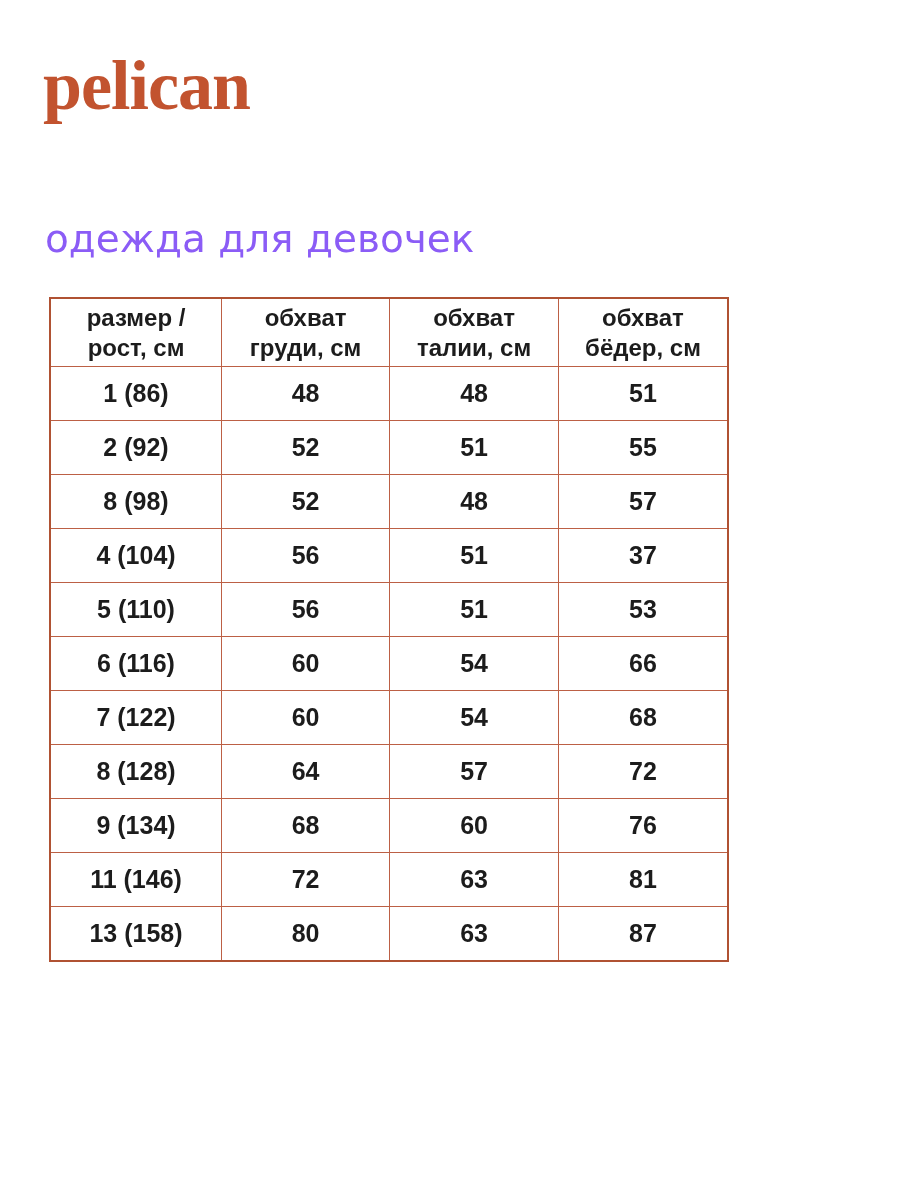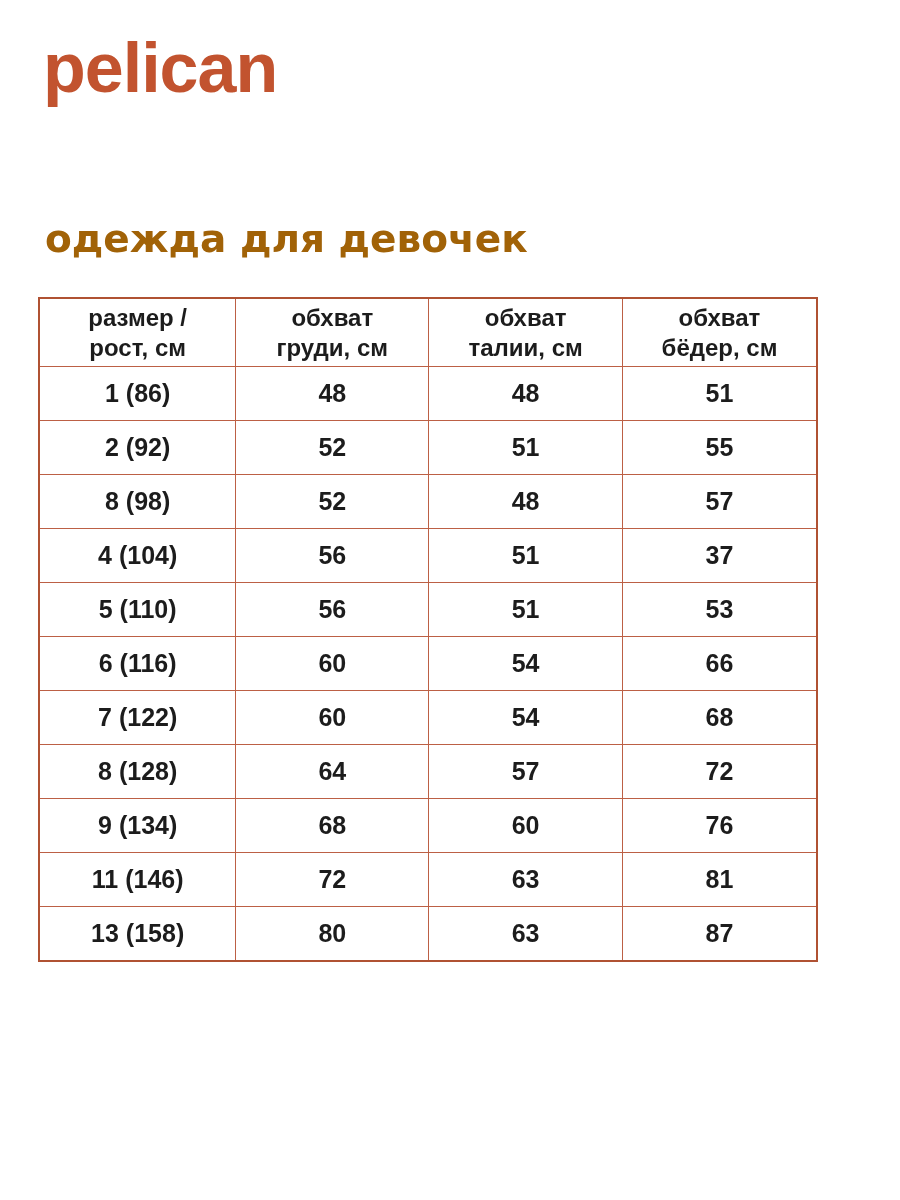--- a/index.html
+++ b/index.html
@@ -15,44 +15,44 @@
     -webkit-font-smoothing: antialiased;
   }
   .page {
     position: absolute;
     inset: 0;
     overflow: hidden;
   }
   .logo {
     position: absolute;
     left: 43px;
-    top: 30px;
+    top: 47px;
     font-size: 70px;
     font-weight: 800;
     letter-spacing: -1px;
     color: #c2532f;
     line-height: 1.1;
-    font-family: Liberation Sans, sans-serif;
+    font-family: Liberation Serif, serif;
   }
   .heading {
     position: absolute;
     left: 45px;
     top: 218px;
     font-size: 39px;
-    font-weight: 700;
-    color: #a16207;
+    font-weight: 400;
+    color: #8b5cf6;
     letter-spacing: 0px;
     line-height: 1.1;
     font-family: "DejaVu Sans", sans-serif;
   }
   table.size-table {
     position: absolute;
-    left: 38px;
+    left: 49px;
     top: 297px;
-    width: 780px;
+    width: 680px;
     border-collapse: collapse;
     table-layout: fixed;
   }
   table.size-table, table.size-table th, table.size-table td {
     border: 1.5px solid #bc6045;
   }
   table.size-table {
     border: 2px solid #b05233;
   }
   table.size-table th {

